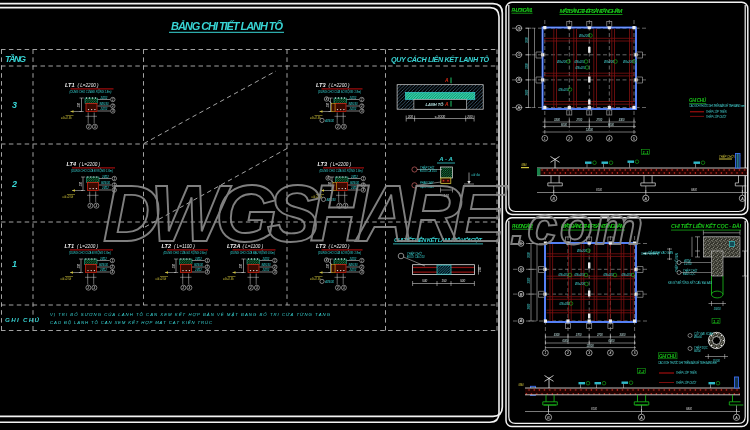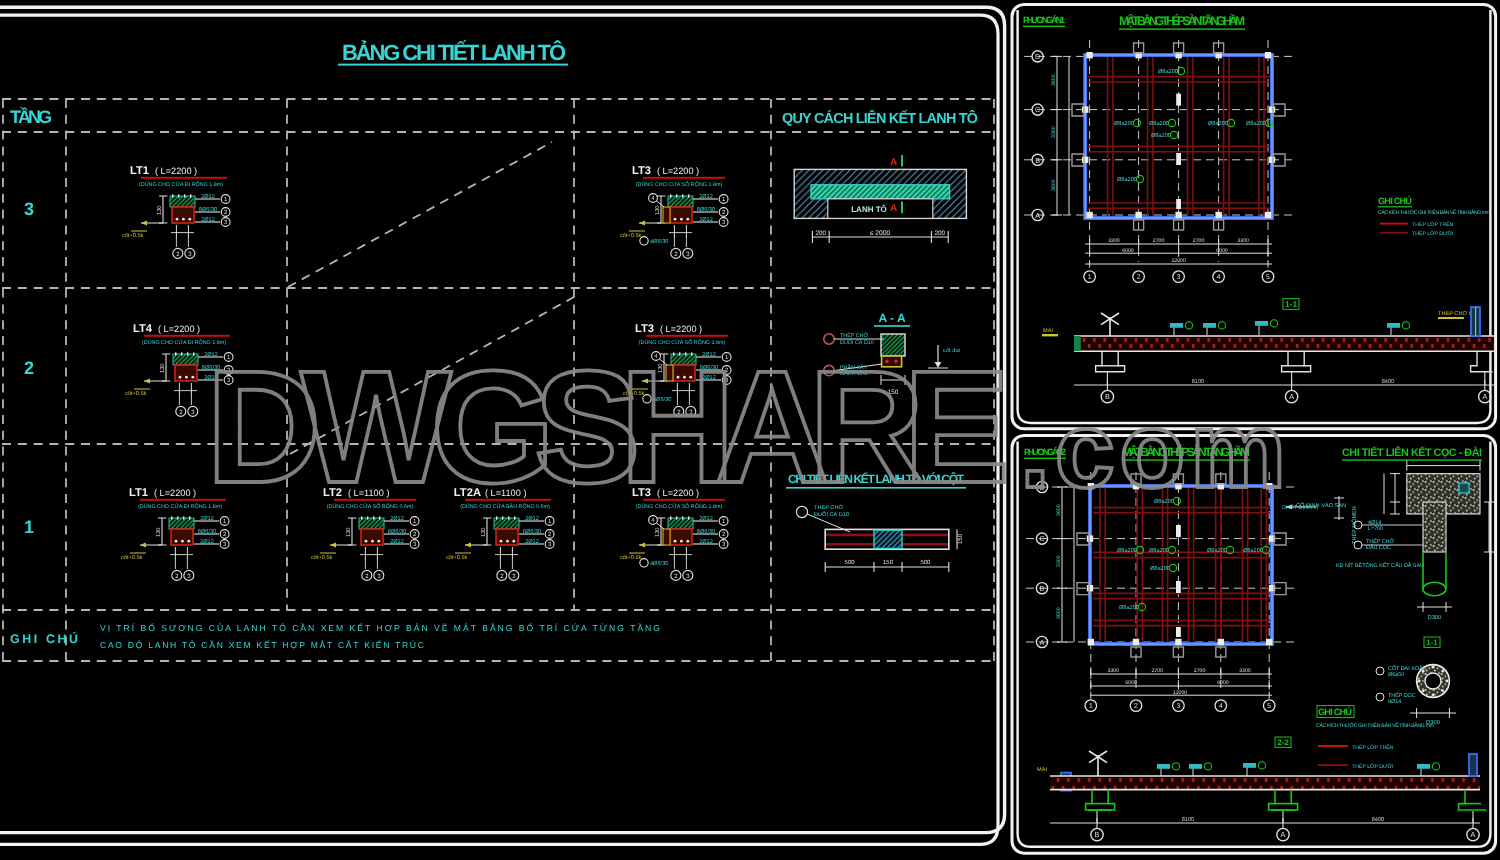--- a/index.html
+++ b/index.html
@@ -1,16 +1,16 @@
 <!DOCTYPE html>
 <html><head>
 <meta charset="utf-8">
 <style>
 html,body{margin:0;padding:0;background:#000;}
-#c{position:relative;width:750px;height:430px;background:#000;overflow:hidden;font-family:"Liberation Sans",sans-serif;}
+#c{position:relative;width:750px;height:430px;background:#000;overflow:hidden;font-family:"Liberation Sans",sans-serif;font-style:italic;}
 svg{position:absolute;left:0;top:0;}
 text{font-family:"Liberation Sans",sans-serif;}
 </style>
 </head>
 <body>
 <div id="c">
 <svg width="750" height="430" viewBox="0 0 750 430">
 <defs>
 
 <pattern id="hwall" width="3.6" height="3.6" patternUnits="userSpaceOnUse">

